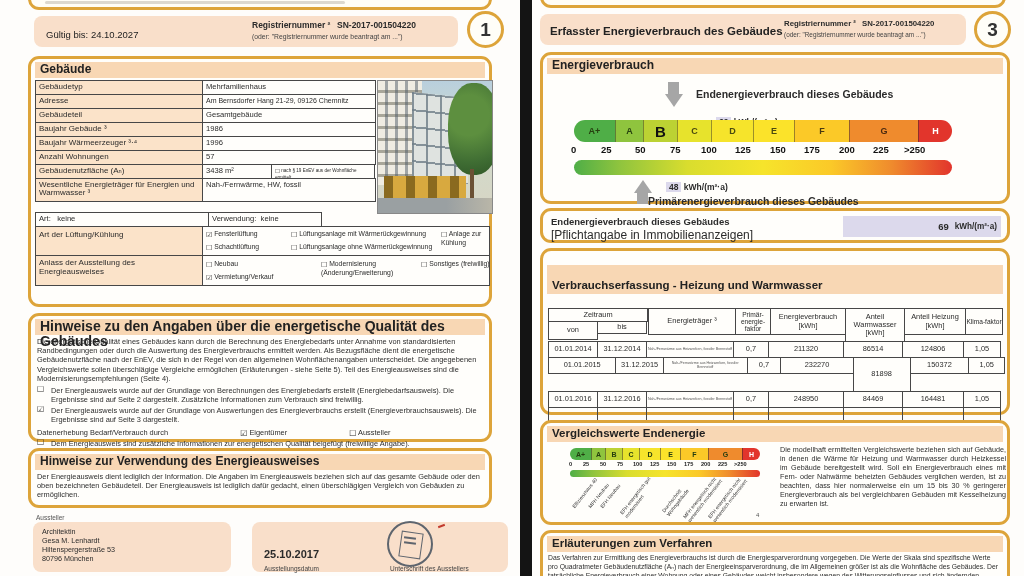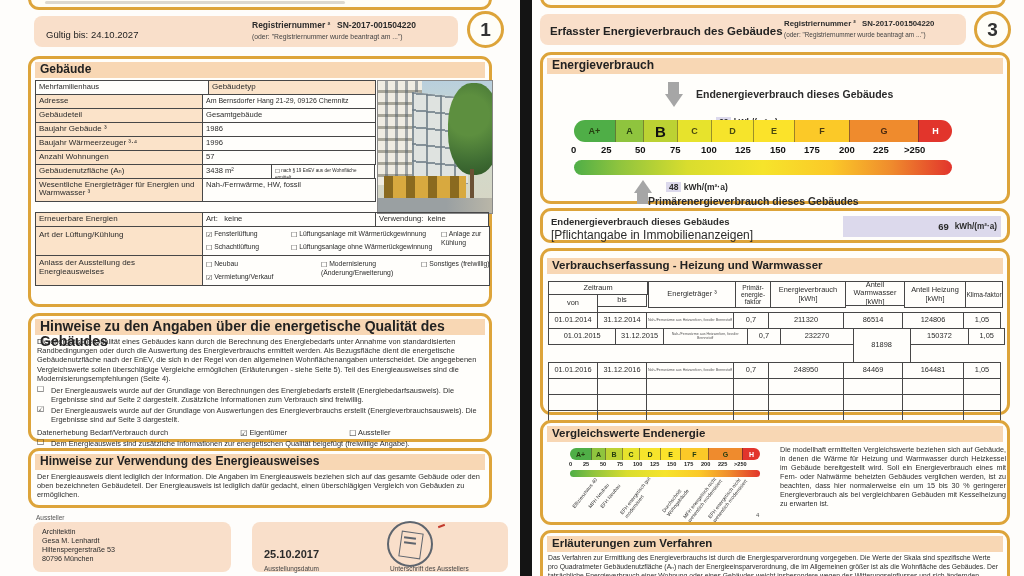--- a/index.html
+++ b/index.html
@@ -63,22 +63,22 @@
   <div class="t b" style="left:337px;top:20px;font-size:8.5px;">SN-2017-001504220</div>
   <div class="t" style="left:252px;top:33px;font-size:6.8px;color:#444;">(oder: "Registriernummer wurde beantragt am ...")</div>
   <div class="circle" style="left:467px;top:11px;">1</div>
 
   <div class="box" style="left:28px;top:56px;width:464px;height:251px;padding:3px 4px;">
     <div class="sectitle" style="height:15px;line-height:15px;padding-top:0;">Gebäude</div>
     <div style="position:relative;margin-top:2px;">
 
       <div style="position:absolute;left:1px;top:1px;width:342px;">
         <div class="trow">
+          <div class="gc glabel" style="width:168px;height:15px;">Gebäudetyp</div>
           <div class="gc" style="width:174px;height:15px;">Mehrfamilienhaus</div>
-          <div class="gc glabel" style="width:168px;height:15px;">Gebäudetyp</div>
         </div>
         <div class="trow">
           <div class="gc glabel" style="width:168px;height:15px;">Adresse</div>
           <div class="gc" style="width:174px;height:15px;font-size:7px;">Am Bernsdorfer Hang 21-29, 09126 Chemnitz</div>
         </div>
         <div class="trow">
           <div class="gc glabel" style="width:168px;height:15px;">Gebäudeteil</div>
           <div class="gc" style="width:174px;height:15px;">Gesamtgebäude</div>
         </div>
         <div class="trow">
@@ -118,21 +118,20 @@
         <div style="position:absolute;left:6px;top:95px;width:82px;height:22px;
              background:repeating-linear-gradient(90deg,#8a6a1f 0 9px,#d8a93f 9px 22px);"></div>
         <div style="position:absolute;right:-8px;top:2px;width:52px;height:92px;border-radius:45%;
              background:radial-gradient(circle at 40% 35%,#5d8f3f 0 30%,#3f6d33 70%,#2f5527 100%);"></div>
         <div style="position:absolute;right:18px;top:88px;width:4px;height:34px;background:#6b5135;"></div>
         <div style="position:absolute;left:0;bottom:0;width:100%;height:15px;
              background:linear-gradient(90deg,#9aa0a2 0 60%,#b9b6a8 100%);"></div>
       </div>
 
       <div class="trow" style="position:absolute;left:1px;top:133px;">
-        <div class="gc glabel" style="width:168px;height:15px;">Erneuerbare Energien</div>
         <div class="gc" style="width:174px;height:15px;">
           <span>Art:</span>&nbsp;&nbsp;
           <span>keine</span>
         </div>
         <div class="gc" style="width:114px;height:15px;">
           <span>Verwendung:</span>&nbsp;
           <span>keine</span>
         </div>
       </div>
 
@@ -271,35 +270,35 @@
   <div class="box" style="left:8px;top:208px;width:470px;height:35px;padding:3px 6px;">
     <div class="t b" style="left:8px;top:5px;font-size:9.5px;">Endenergieverbrauch dieses Gebäudes</div>
     <div class="t" style="left:8px;top:17px;font-size:12px;">[Pflichtangabe in Immobilienanzeigen]</div>
     <div style="position:absolute;left:300px;top:5px;width:158px;height:21px;background:#dcd9ec;display:flex;align-items:center;justify-content:flex-end;padding-right:4px;box-sizing:border-box;">
       <span class="b" style="font-size:9.5px;margin-right:6px;">69</span>
       <span class="b" style="font-size:8.2px;">kWh/(m²·a)</span>
     </div>
   </div>
 
   <div class="box" style="left:8px;top:248px;width:470px;height:167px;padding:3px 5px;">
-    <div class="sectitle" style="height:15px;line-height:15px;padding-top:0;font-size:11.5px;margin:4px -1px;">Verbrauchserfassung - Heizung und Warmwasser</div>
+    <div class="sectitle" style="height:15px;line-height:15px;padding-top:13px;font-size:11.5px;margin:11px -1px;">Verbrauchserfassung - Heizung und Warmwasser</div>
     <div style="position:relative;left:1px;top:4px;width:456px;">
 
       <div class="trow">
         <div style="width:100px;">
           <div class="vc" style="width:100px;height:14px;">Zeitraum</div>
           <div class="trow">
             <div class="vc" style="width:50px;height:19px;">von</div>
             <div class="vc" style="width:50px;height:13px;">bis</div>
           </div>
         </div>
         <div class="vc" style="width:88px;height:27px;">Energieträger ³</div>
         <div class="vc" style="width:36px;height:27px;white-space:normal;font-size:6.6px;">Primär-energie-faktor</div>
         <div class="vc" style="width:76px;height:27px;white-space:normal;">Energieverbrauch [kWh]</div>
-        <div class="vc" style="width:60px;height:25px;white-space:normal;text-align:center;">Anteil Warmwasser [kWh]</div>
+        <div class="vc" style="width:60px;height:34px;white-space:normal;text-align:center;">Anteil Warmwasser [kWh]</div>
         <div class="vc" style="width:62px;height:27px;white-space:normal;">Anteil Heizung [kWh]</div>
         <div class="vc" style="width:38px;height:27px;white-space:normal;font-size:6.6px;">Klima-faktor</div>
       </div>
 
       <div class="trow">
         <div class="vc" style="width:50px;height:17px;">01.01.2014</div>
         <div class="vc" style="width:50px;height:17px;">31.12.2014</div>
         <div class="vc" style="width:88px;height:17px;font-size:3.6px;color:#555;">Nah-/Fernwärme aus Heizwerken, fossiler Brennstoff</div>
         <div class="vc" style="width:36px;height:17px;">0,7</div>
         <div class="vc" style="width:76px;height:17px;">211320</div>

